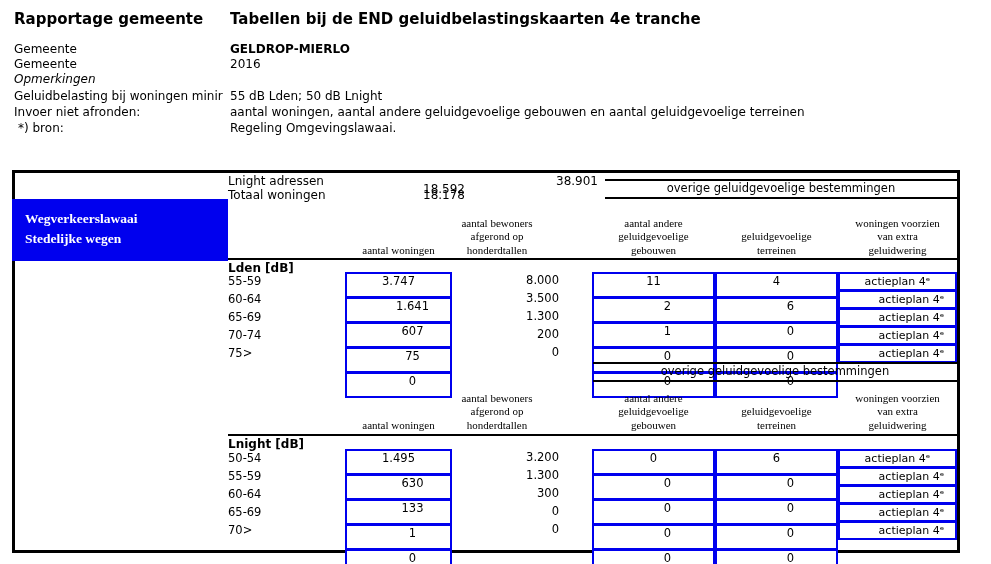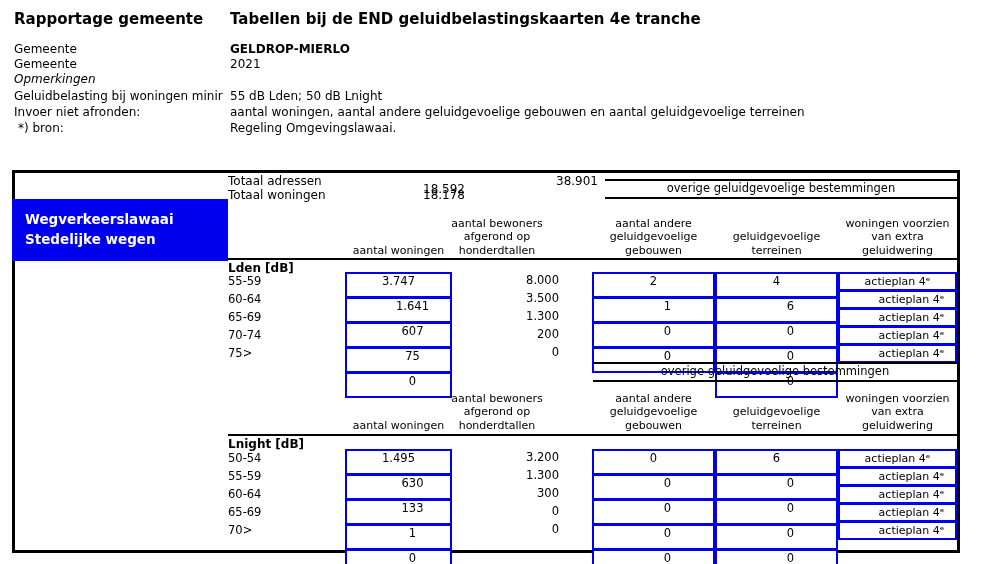--- a/index.html
+++ b/index.html
@@ -1,19 +1,19 @@
 <!DOCTYPE html>
 <html style="--accent-blue: #0000ee;"><head>
 <meta charset="utf-8">
 <style>
   html,body{margin:0;padding:0;background:#fff;}
   body{width:991px;height:564px;overflow:hidden;position:relative;
        font-family:"DejaVu Sans","Liberation Sans",sans-serif;color:#000;}
   .abs{position:absolute;}
-  .pre{white-space:pre-line;}
+  .pre{white-space:pre-line;font-family:Liberation Serif, serif;}
   .bold{font-weight:bold;}
 
   
   .title{top:10px;font-size:15px;font-weight:bold;white-space:nowrap;}
   .meta{font-size:12px;white-space:nowrap;}
   .lbl{left:14px;}
   .val{left:230px;}
   .clip{width:212px;overflow:hidden;}
   .opm{font-style:italic;}
 
@@ -55,36 +55,36 @@
 </head>
 <body>
 
 <div class="abs title lbl">Rapportage gemeente</div>
 <div class="abs title val">Tabellen bij de END geluidbelastingskaarten 4e tranche</div>
 
 <div class="abs meta lbl" style="top:42px">Gemeente</div>
 <div class="abs meta val bold" style="top:42px">GELDROP-MIERLO</div>
 
 <div class="abs meta lbl" style="top:57px">Gemeente</div>
-<div class="abs meta val" style="top:57px">2021</div>
+<div class="abs meta val" style="top:57px">2016</div>
 
 <div class="abs meta lbl opm" style="top:72px">Opmerkingen</div>
 
 <div class="abs meta lbl clip" style="top:89px">Geluidbelasting bij woningen minir</div>
 <div class="abs meta val" style="top:89px">55 dB Lden; 50 dB Lnight</div>
 
 <div class="abs meta lbl" style="top:105px">Invoer niet afronden:</div>
 <div class="abs meta val" style="top:105px">aantal woningen, aantal andere geluidgevoelige gebouwen en aantal geluidgevoelige terreinen</div>
 
 <div class="abs meta" style="left:18px;top:121px">*)  bron:</div>
 <div class="abs meta val" style="top:121px">Regeling Omgevingslawaai.</div>
 
 <div class="abs tbl">
 
-  <div class="abs t-label" style="left:213px;top:1px">Totaal adressen</div>
+  <div class="abs t-label" style="left:213px;top:1px">Lnight adressen</div>
   <div class="abs num-r" style="left:330px;top:9px;width:120px">18.592</div>
   <div class="abs num-r" style="left:450px;top:1px;width:133px">38.901</div>
   <div class="abs t-label" style="left:213px;top:15px">Totaal woningen</div>
   <div class="abs num-r" style="left:330px;top:15px;width:120px">18.178</div>
 
   <div class="abs band" style="left:590px;right:0;top:6px">overige geluidgevoelige bestemmingen</div>
 
   <div class="abs bluebox pre">Wegverkeerslawaai
 Stedelijke wegen</div>
 
@@ -123,20 +123,21 @@
 
   <div class="abs valcol c2" style="top:99px">
     <div>8.000</div>
     <div>3.500</div>
     <div>1.300</div>
     <div>200</div>
     <div>0</div>
   </div>
 
   <div class="abs boxcol c3" style="top:99px">
+    <div>11</div>
     <div>2</div>
     <div>1</div>
     <div>0</div>
     <div>0</div>
   </div>
 
   <div class="abs boxcol c4" style="top:99px">
     <div>4</div>
     <div>6</div>
     <div>0</div>

